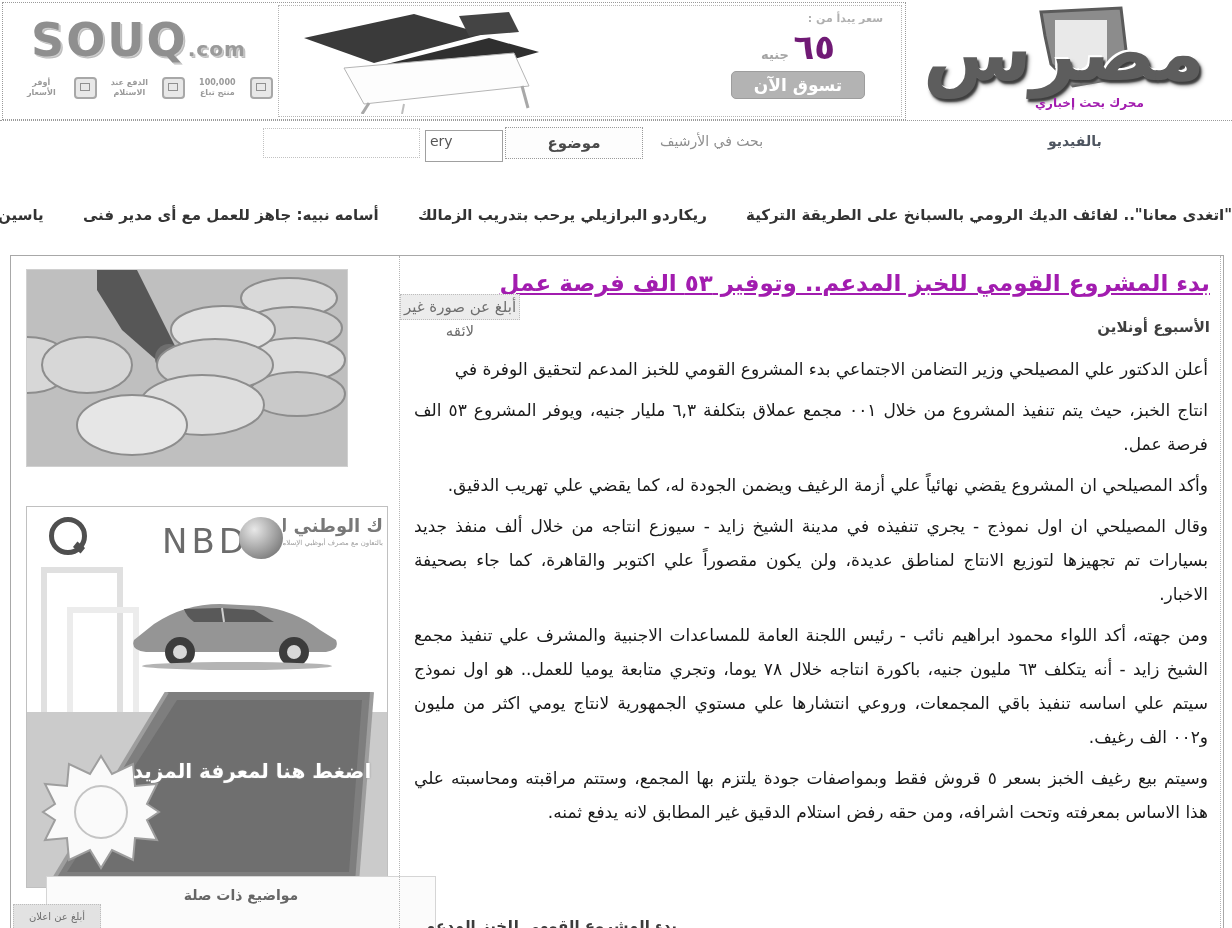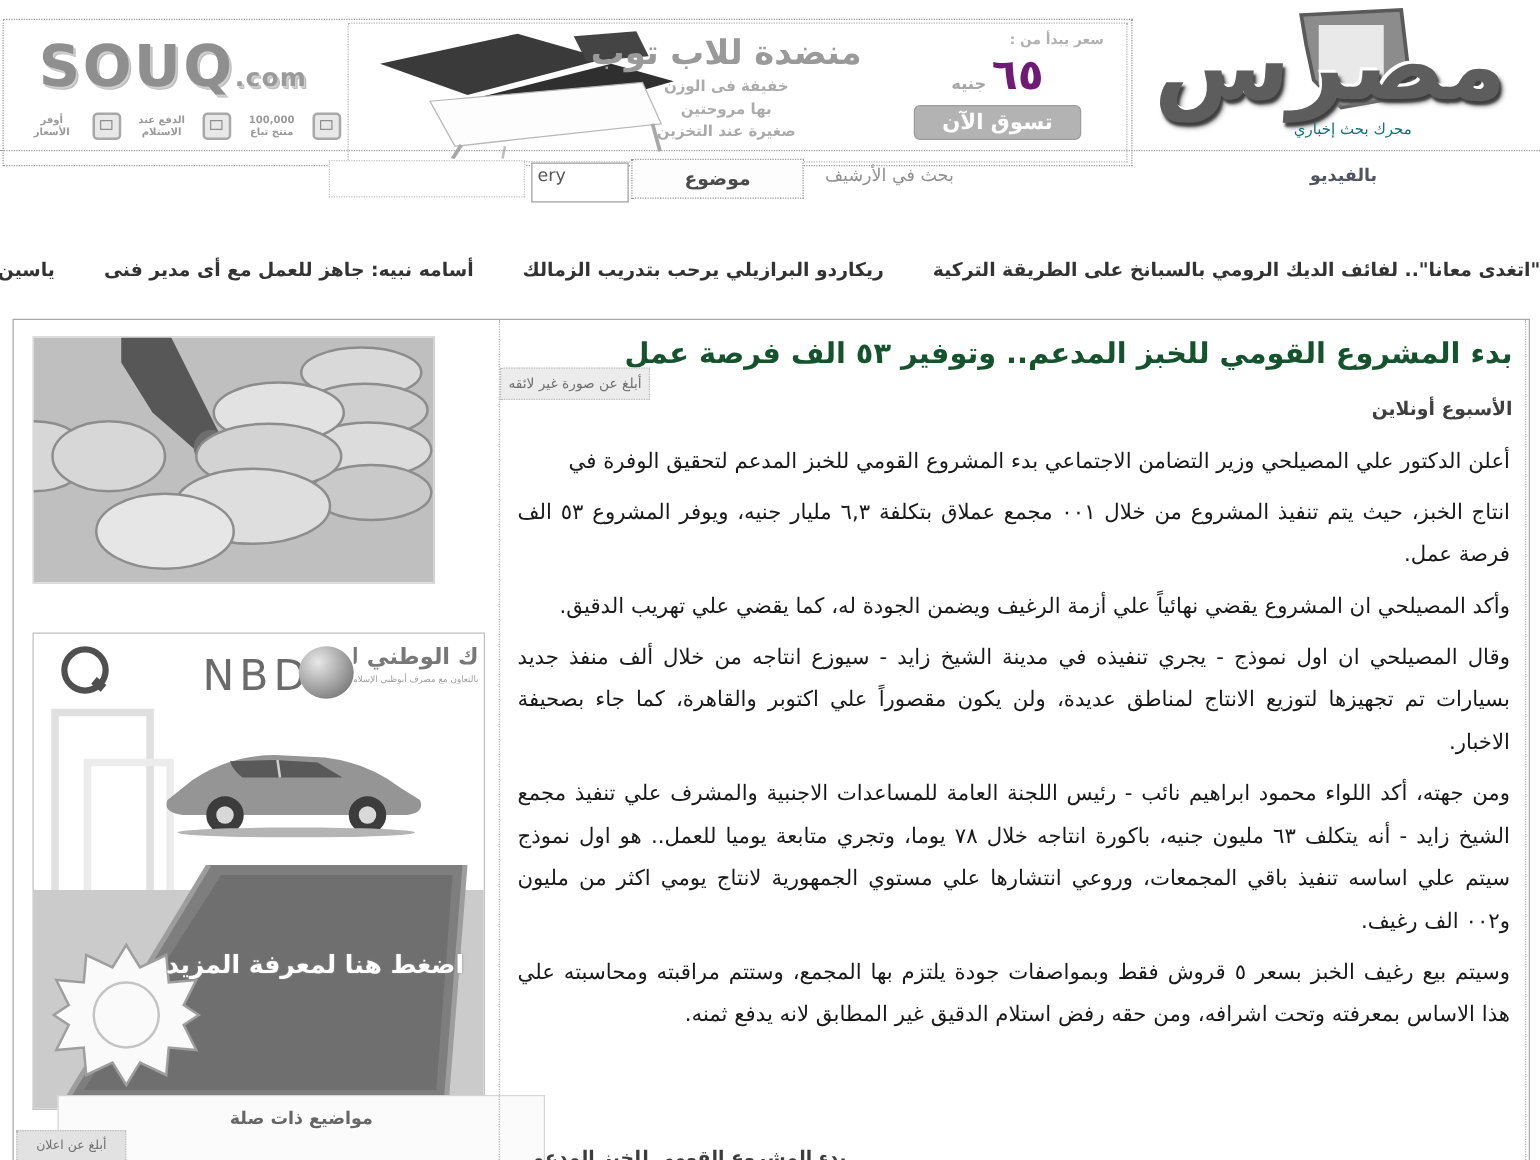--- a/index.html
+++ b/index.html
@@ -1,19 +1,19 @@
 <!DOCTYPE html>
 <html><head>
 <meta charset="utf-8">
 <style>
   html,body{margin:0;padding:0;background:#fff;}
   .page{position:relative;width:1232px;height:928px;overflow:hidden;background:#fff;
         font-family:"DejaVu Sans",sans-serif;color:#1c1c1c;}
   
-  .banner-box{position:absolute;left:2px;top:15px;width:902px;height:116px;
+  .banner-box{position:absolute;left:2px;top:2px;width:902px;height:116px;
               border:1px dotted #9a9a9a;background:#fff;}
   .souq{position:absolute;left:10px;top:4px;width:260px;height:108px;cursor:pointer;}
   .souq-logo{font-weight:bold;font-size:46px;letter-spacing:2px;color:#8f8f8f;
              text-shadow:1px 1px 0 #cfcfcf,2px 2px 0 #bdbdbd;margin:6px 0 0 18px;}
   .souq-com{font-size:20px;letter-spacing:1px;color:#9a9a9a;}
   .souq-feats{display:flex;flex-direction:row;align-items:center;gap:10px;margin:10px 0 0 6px;}
   .feat-label{font-size:8px;color:#9a9a9a;font-weight:bold;width:46px;text-align:center;line-height:1.3;}
   .feat-icon{width:20px;height:18px;border:2px solid #a8a8a8;border-radius:4px;background:#e8e8e8;position:relative;}
   .feat-icon:after{content:"";position:absolute;left:4px;top:4px;width:8px;height:6px;border:1px solid #909090;}
   .prod-ad{position:absolute;left:275px;top:2px;width:622px;height:110px;border:1px dotted #b5b5b5;cursor:pointer;}
@@ -26,21 +26,21 @@
   .price-row{font-size:13px;color:#a5a5a5;font-weight:bold;margin-top:2px;}
   .price-num{font-size:34px;color:#701a75;}
   .cta-btn{margin-top:4px;display:inline-block;background:#b3b3b3;color:#fff;font-weight:bold;
            font-size:17px;padding:3px 22px;border-radius:5px;border:1px solid #9d9d9d;cursor:pointer;}
   
   .masress{position:absolute;left:915px;top:0;width:315px;height:120px;}
   .masress-map{position:absolute;left:118px;top:6px;}
   .masress-word{position:absolute;left:10px;top:8px;font-size:78px;font-weight:900;color:#5d5d5d;
                 transform:skew(-4deg,0deg);letter-spacing:-4px;
                 text-shadow:-2px -2px 0 #fff,2px 3px 2px #3f3f3f,3px 4px 4px #9a9a9a;}
-  .masress-tag{position:absolute;left:120px;top:96px;font-size:12px;font-weight:normal;color:#0f766e;direction:rtl;}
+  .masress-tag{position:absolute;left:120px;top:96px;font-size:12px;font-weight:bold;color:#a21caf;direction:rtl;}
   .banner-sep{position:absolute;left:0;top:120px;width:1232px;border-top:1px dotted #9a9a9a;}
   
   .query-box{position:absolute;left:425px;top:130px;width:68px;height:26px;border:1px solid #a0a0a0;
              background:#fff;font-size:14px;color:#555;padding:2px 4px;direction:ltr;}
   .topic-box{position:absolute;left:505px;top:127px;width:136px;height:30px;border:1px dotted #9a9a9a;
              line-height:30px;text-align:center;font-size:15px;font-weight:bold;color:#4a4a4a;
              background:#fdfdfd;cursor:pointer;direction:rtl;}
   .archive-input{position:absolute;left:263px;top:128px;width:155px;height:28px;border:1px dotted #c2c2c2;background:#fff;}
   .archive-label{position:absolute;left:660px;top:133px;font-size:14px;color:#8f8f8f;direction:rtl;}
   .video-link{position:absolute;left:1048px;top:133px;font-size:14px;font-weight:bold;color:#4e5560;cursor:pointer;direction:rtl;}
@@ -50,30 +50,30 @@
           font-size:15px;font-weight:bold;color:#333;}
   .ticker span{margin-left:34px;cursor:pointer;}
   
   .main-box{position:absolute;left:10px;top:255px;width:1212px;height:720px;
             border:1px solid #a8a8a8;background:#fff;}
   .bread{position:absolute;left:15px;top:13px;border:1px solid #d0d0d0;}
   
   .article-col{position:absolute;left:388px;top:0;width:822px;height:720px;
                border-left:1px dotted #b5b5b5;border-right:1px dotted #b5b5b5;
                direction:rtl;padding:0;box-sizing:border-box;}
-  .art-title{margin:14px 10px 0 10px;font-size:23px;font-weight:bold;color:#14532d;text-align:right;}
+  .art-title{margin:14px 10px 0 10px;font-size:23px;font-weight:bold;color:#a21caf;text-align:right;text-decoration:underline;}
   .byline{display:flex;margin:22px 10px 0 10px;align-items:center;}
   .source{font-size:15px;font-weight:bold;color:#3f3f3f;cursor:pointer;}
   .published{font-size:14px;font-weight:bold;color:#5a5a5a;margin:0 auto;}
   .byline-spacer{width:140px;}
   .art-body{margin:16px 12px 0 14px;}
   .art-body p{font-size:17px;font-weight:normal;color:#191919;line-height:34px;
               text-align:justify;margin:0 0 7px 0;}
   .report-img-btn{position:absolute;left:400px;top:294px;width:118px;height:24px;background:#ececec;
-                  border:1px dotted #bdbdbd;font-size:11px;color:#6e6e6e;text-align:center;
+                  border:1px dotted #bdbdbd;font-size:15px;color:#6e6e6e;text-align:center;
                   line-height:24px;direction:rtl;cursor:pointer;}
   
   .nbd{position:absolute;left:15px;top:250px;width:360px;height:380px;border:1px solid #c0c0c0;
        background:#fff;overflow:hidden;cursor:pointer;}
   .q-ring{position:absolute;left:22px;top:10px;width:28px;height:28px;border:5px solid #4f4f4f;
           border-radius:50%;}
   .q-ring:after{content:"";position:absolute;left:20px;top:22px;width:10px;height:7px;background:#4f4f4f;
                 transform:rotate(40deg);}
   .nbd-word{position:absolute;left:135px;top:14px;font-size:34px;color:#6b6b6b;letter-spacing:4px;}
   .globe{position:absolute;left:212px;top:10px;width:44px;height:42px;border-radius:50%;
@@ -118,26 +118,20 @@
     <div class="prod-ad">
       <svg class="prod-img" width="270" height="106" viewBox="0 0 270 106">
         <polygon points="20,30 130,6 200,26 90,55" fill="#3a3a3a"></polygon>
         <polygon points="95,58 205,30 255,44 150,74" fill="#2f2f2f"></polygon>
         <polygon points="60,60 230,45 245,78 80,96" fill="#fdfdfd" stroke="#b5b5b5"></polygon>
         <polygon points="175,8 225,4 235,24 185,28" fill="#444"></polygon>
         <line x1="85" y1="95" x2="78" y2="106" stroke="#a8a8a8" stroke-width="3"></line>
         <line x1="238" y1="78" x2="244" y2="100" stroke="#a8a8a8" stroke-width="3"></line>
         <line x1="120" y1="96" x2="118" y2="106" stroke="#bdbdbd" stroke-width="2"></line>
       </svg>
-      <div class="ad-text">
-        <div class="ad-title">منضدة للاب توب</div>
-        <div class="ad-line">خفيفة فى الوزن</div>
-        <div class="ad-line">بها مروحتين</div>
-        <div class="ad-line">صغيرة عند التخزين</div>
-      </div>
       <div class="price-block">
         <div class="price-prefix">سعر يبدأ من :</div>
         <div class="price-row"><span class="price-num">٦٥</span> <span>جنيه</span></div>
         <div class="cta-btn">تسوق الآن</div>
       </div>
     </div>
   </div>
 
   <div class="masress">
     <svg class="masress-map" width="100" height="82" viewBox="0 0 100 82">

